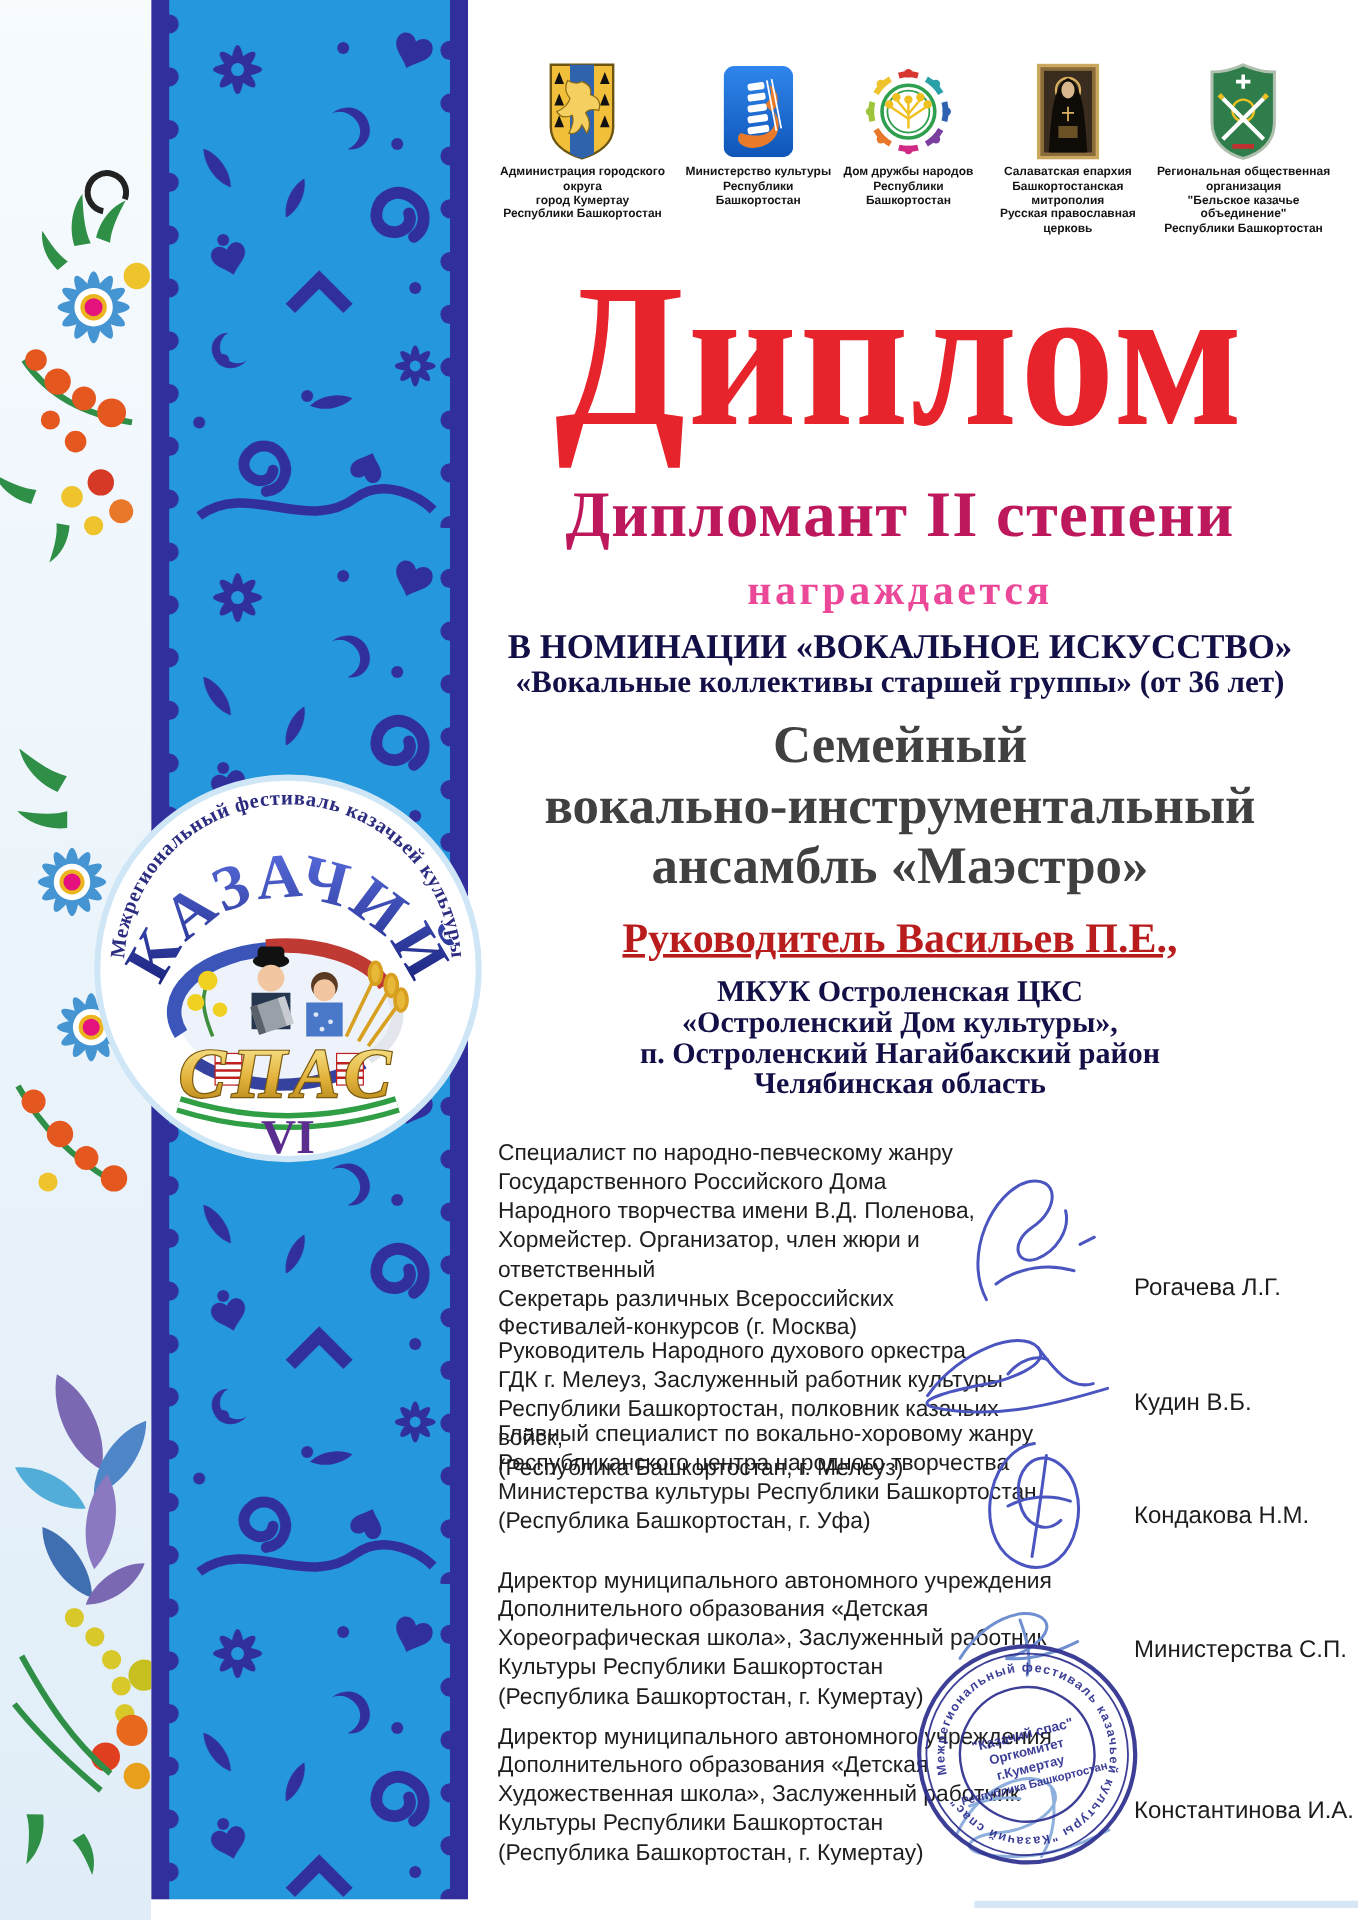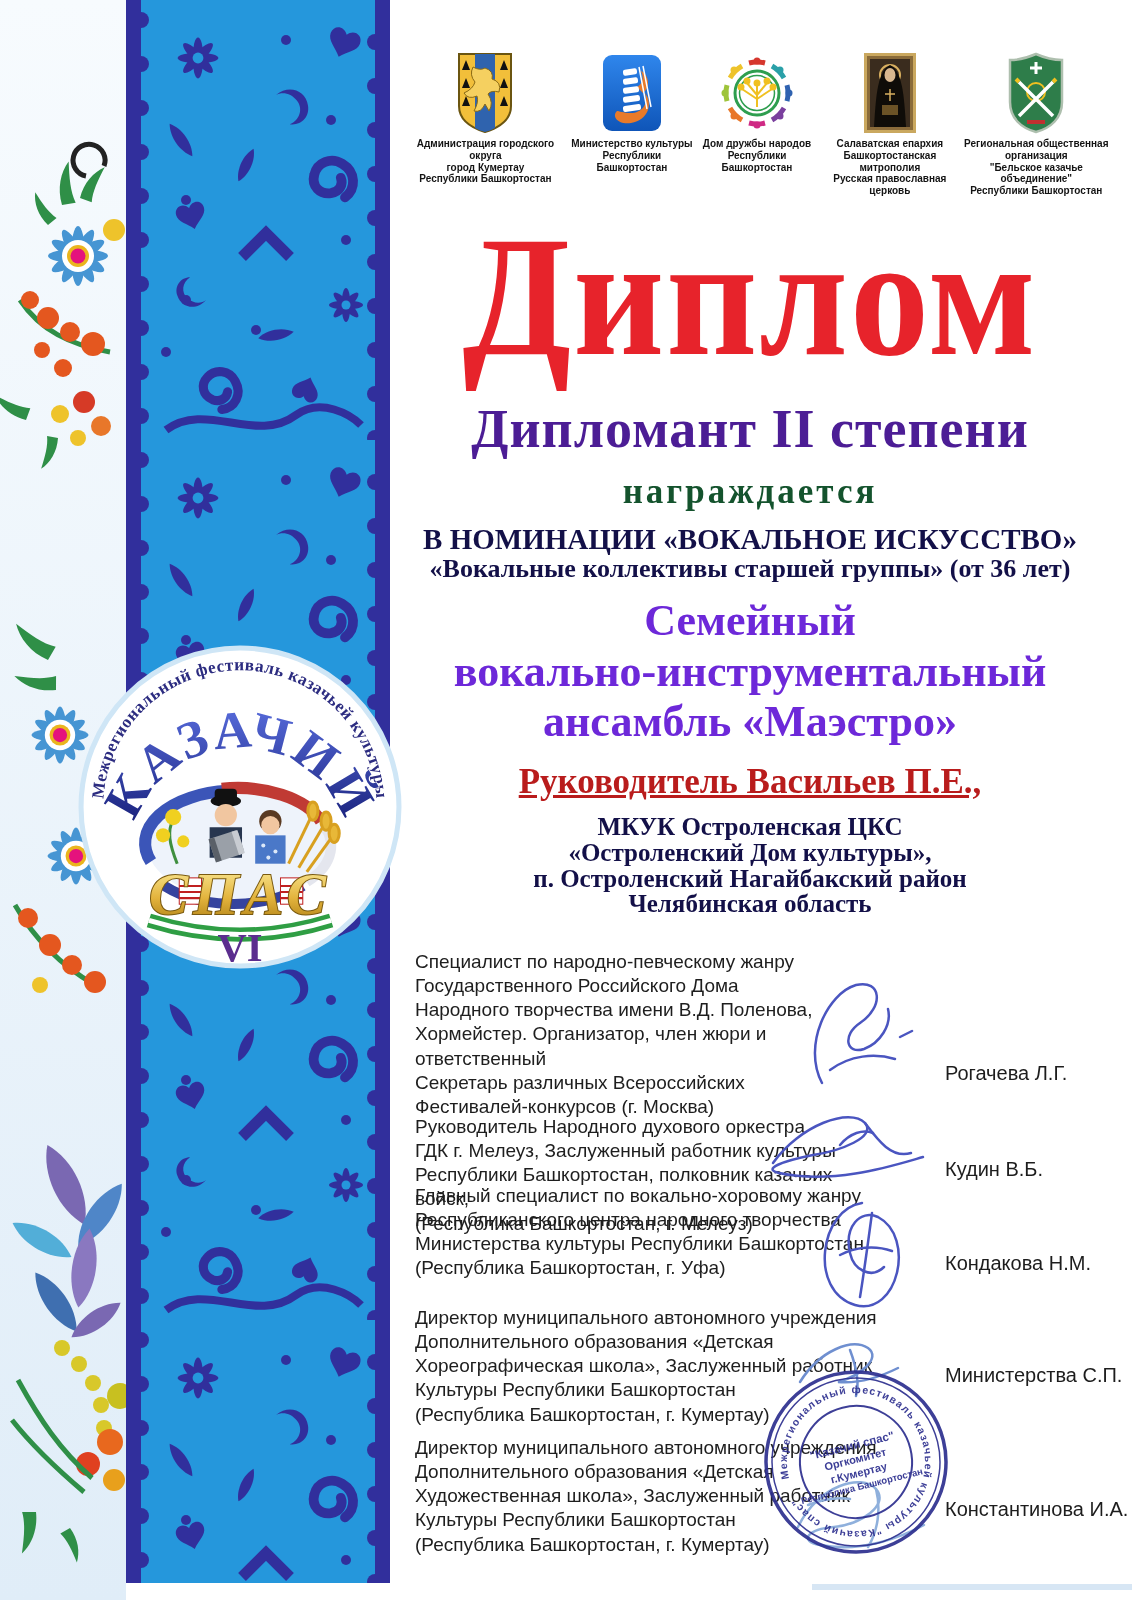--- a/index.html
+++ b/index.html
@@ -21,27 +21,27 @@
   .logo-art{height:82px;display:flex;align-items:center;justify-content:center;margin-bottom:4px;}
   .logo-caption{font-size:10px;font-weight:bold;line-height:1.18;color:#141414;text-align:center;}
   .c1{width:168px;} .c2{width:134px;} .c3{width:124px;} .c4{width:150px;} .c5{width:152px;}
 
   
   .content{left:398px;top:0;width:704px;height:1600px;pointer-events:none;}
   .content > div{position:absolute;width:100%;text-align:center;}
   .title-main{top:218px;font-family:"Liberation Serif",serif;font-weight:bold;
               font-size:158px;line-height:1;color:#e7232b;letter-spacing:2px;transform:scaleY(1.08);}
   .title-sub{top:398px;font-family:"Liberation Serif",serif;font-weight:bold;
-             font-size:54px;color:#4c1d95;letter-spacing:1px;}
+             font-size:54px;color:#be185d;letter-spacing:1px;}
   .awarded{top:472px;font-family:"Liberation Serif",serif;font-weight:bold;
-           font-size:35px;color:#14532d;letter-spacing:3px;}
+           font-size:35px;color:#ec4899;letter-spacing:3px;}
   .nom1{top:523px;font-family:"Liberation Serif",serif;font-weight:bold;font-size:29px;color:#131048;}
   .nom2{top:554px;font-family:"Liberation Serif",serif;font-weight:bold;font-size:26px;color:#131048;}
   .ensemble{top:596px;font-family:"Liberation Serif",serif;font-weight:bold;
-            font-size:44px;line-height:1.15;color:#6d28d9;}
+            font-size:44px;line-height:1.15;color:#404040;}
   .leader{top:762px;font-family:"Liberation Serif",serif;font-weight:bold;font-size:35px;color:#b91c1c;text-decoration:underline;}
   .org{top:814px;font-family:"Liberation Serif",serif;font-weight:bold;
        font-size:25px;line-height:1.03;color:#131048;}
 
   
   .sig-title{left:415px;width:470px;font-size:19px;line-height:1.27;color:#1e1e1e;}
   .b1{top:950px;} .b2{top:1086px;margin-top:29px;} .b3{top:1184px;} .b4{top:1306px;} .b5{top:1436px;}
   .sig-name{font-size:20px;color:#1d1d1d;left:945px;white-space:nowrap;}
   .n1{top:1062px;} .n2{top:1158px;} .n3{top:1252px;} .n4{top:1364px;} .n5{top:1498px;}
 

